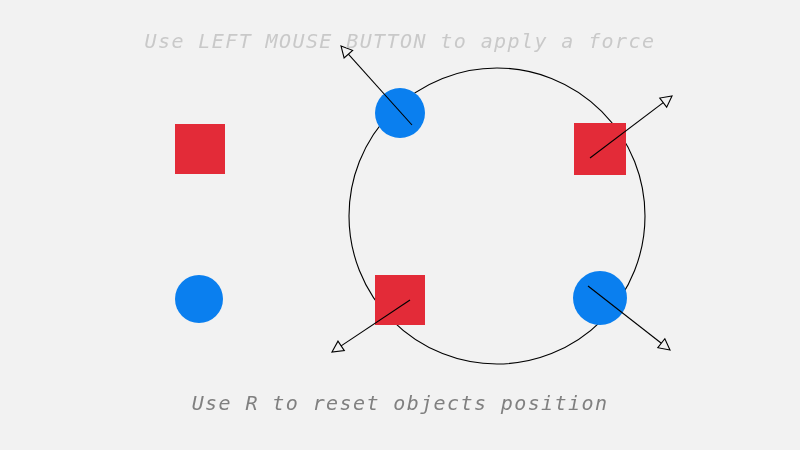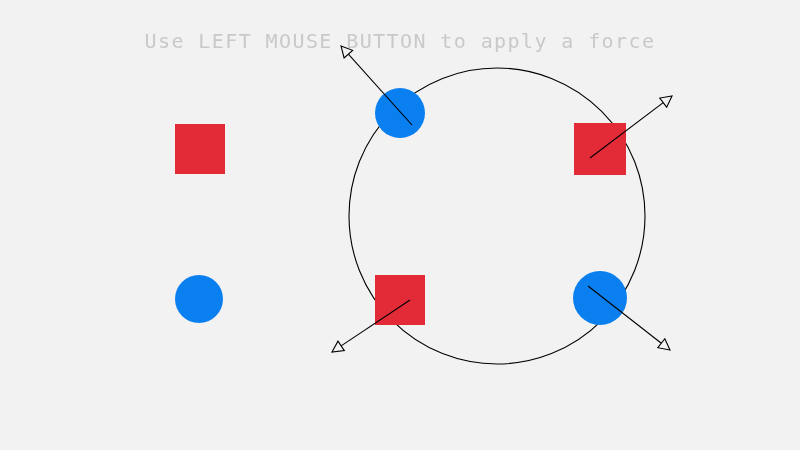--- a/index.html
+++ b/index.html
@@ -10,20 +10,21 @@
   }
   body {
     font-family: "DejaVu Sans Mono", "Liberation Mono", monospace;
   }
   #stage {
     position: relative;
     width: 800px;
     height: 450px;
     background: #f2f2f2;
     overflow: hidden;
+    font-style: italic;
   }
   #scene-svg {
     position: absolute;
     left: 0;
     top: 0;
     width: 800px;
     height: 450px;
     display: block;
   }
   .hint {
@@ -78,14 +79,15 @@
         </g>
         <g id="force-circle-bottom-right">
           <line x1="588" y1="286" x2="661.3285263816642" y2="343.2320205905672" stroke="#000000" stroke-width="1.1"></line>
           <polygon points="670,350 657.8091770887592,347.74118687210176 664.8478756745693,338.7228543090326" fill="#f2f2f2" stroke="#000000" stroke-width="1.1" stroke-linejoin="miter"></polygon>
         </g>
       </g>
   </svg>
 
   <div class="hint" id="hint-top" style="color: rgb(201, 201, 201);">Use LEFT MOUSE BUTTON to apply a force</div>
 
+  <div class="hint" id="hint-bottom" style="color: rgb(128, 128, 128);">Use R to reset objects position</div>
 
 </div>
 
 </body></html>

